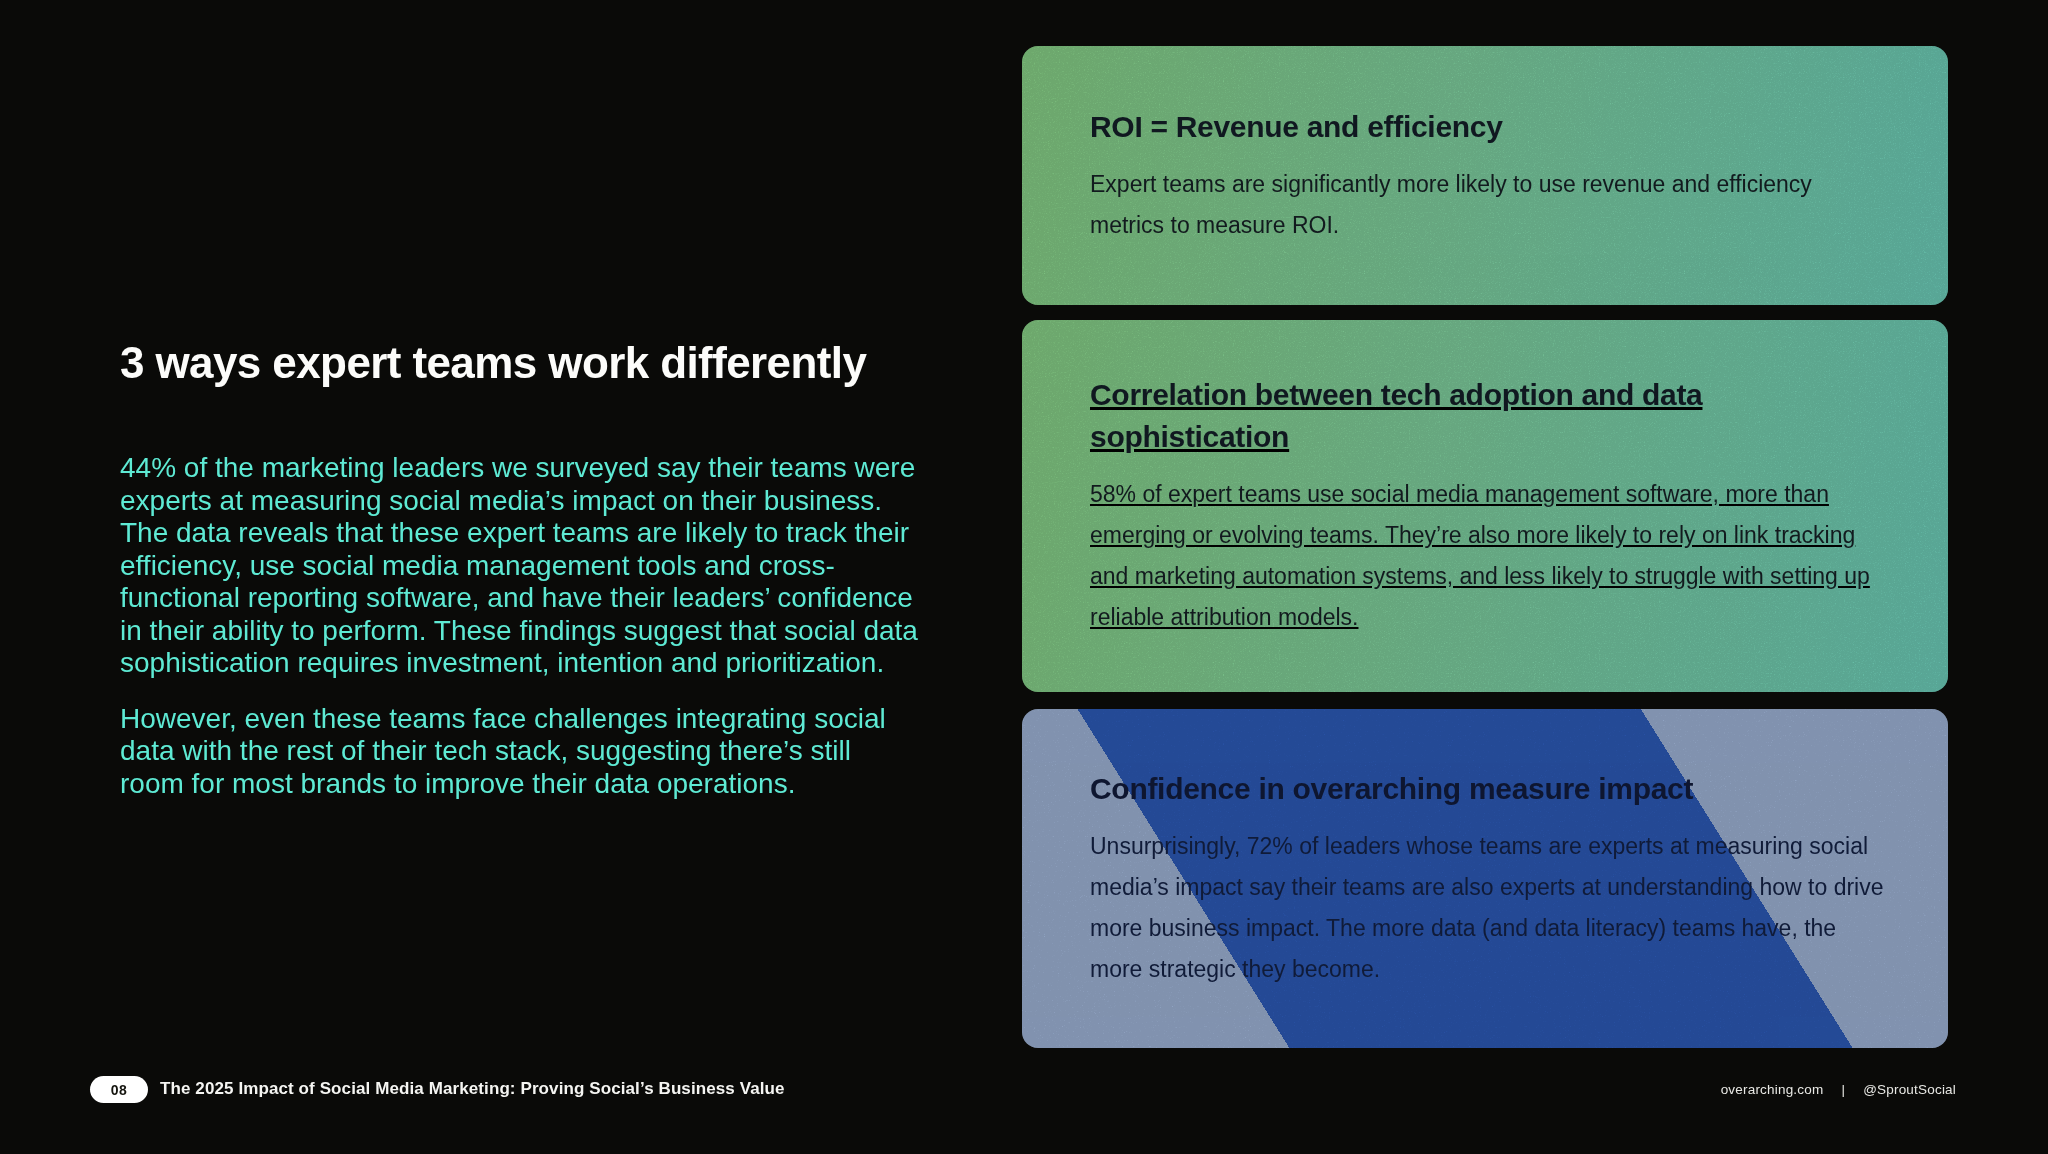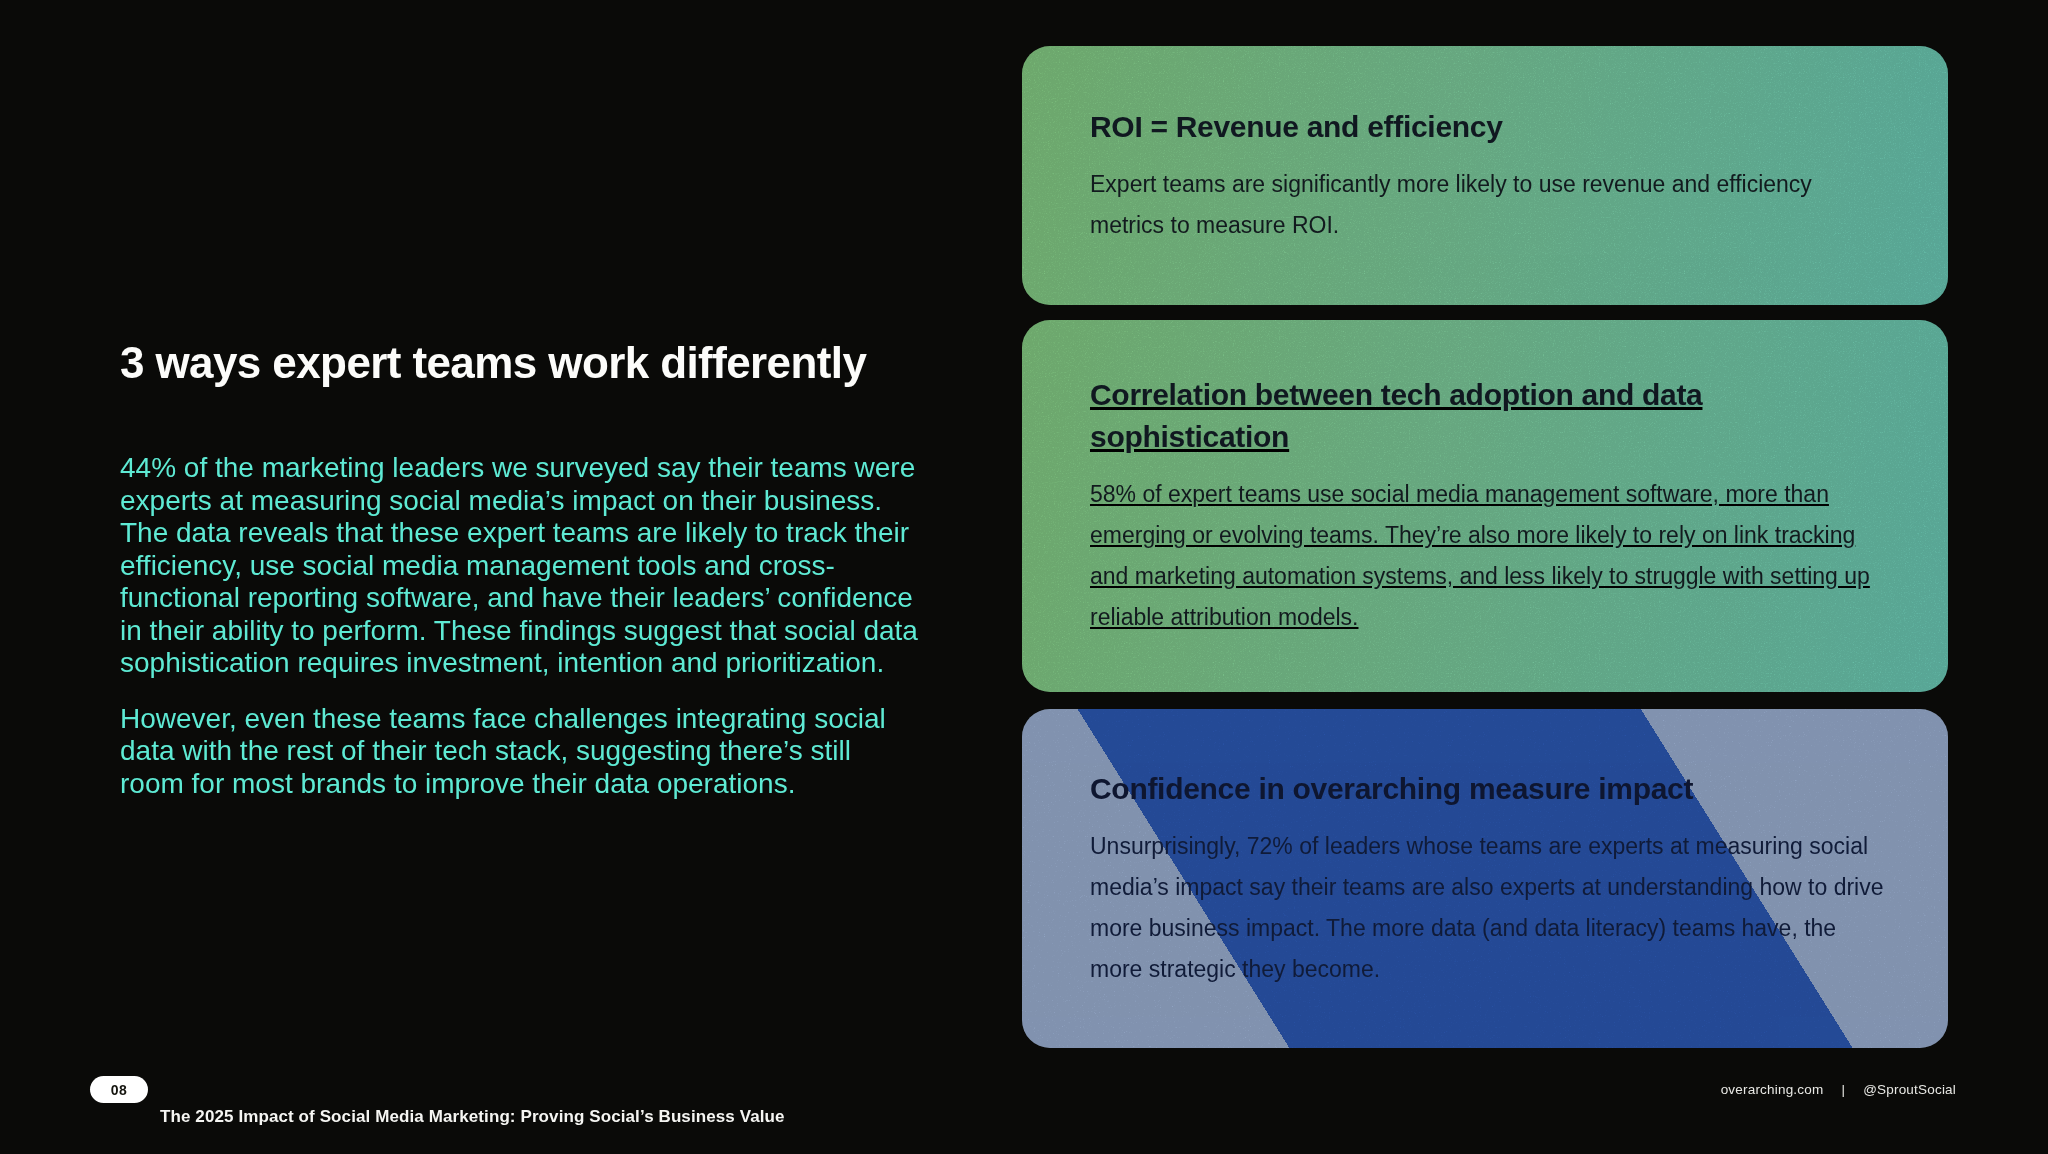--- a/index.html
+++ b/index.html
@@ -37,21 +37,21 @@
   
   .cards {
     position: absolute;
     left: 1022px; top: 46px;
     width: 926px;
     display: flex;
     flex-direction: column;
   }
   .card {
     position: relative;
-    border-radius: 28px;
+    border-radius: 16px;
     padding: 0 62px 0 68px;
     display: flex;
     flex-direction: column;
     justify-content: center;
     overflow: hidden;
   }
   .card-green { background: linear-gradient(100deg, #8dd88b 0%, #84d7a4 45%, #71d5c1 100%); }
   .card-blue  {
     background: linear-gradient(58deg,
       #a6bce0 0%, #a6bce0 23.5%,
@@ -105,21 +105,20 @@
     color: #15150f;
     letter-spacing: 0.5px;
   }
   .footer-title {
     position: absolute;
     left: 160px; top: 7px;
     font-size: 17px;
     font-weight: 700;
     color: #f5f5f2;
     letter-spacing: 0.1px;
-    margin-top: 28px;
   }
   .footer-right {
     position: absolute;
     right: 92px; top: 10px;
     display: flex; align-items: center; gap: 18px;
     font-size: 13.5px;
     color: #e8e8e4;
     font-weight: 400;
     letter-spacing: 0.2px;
   }

